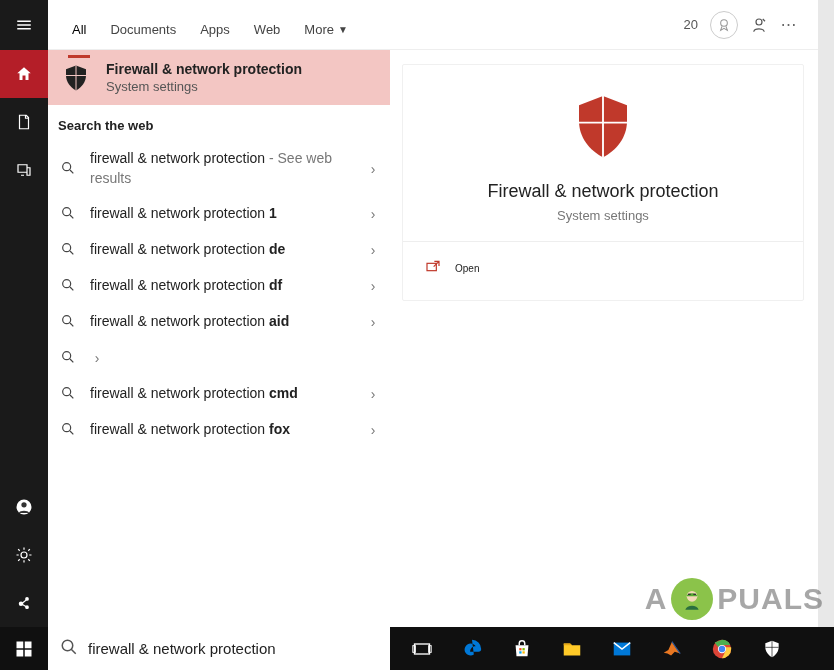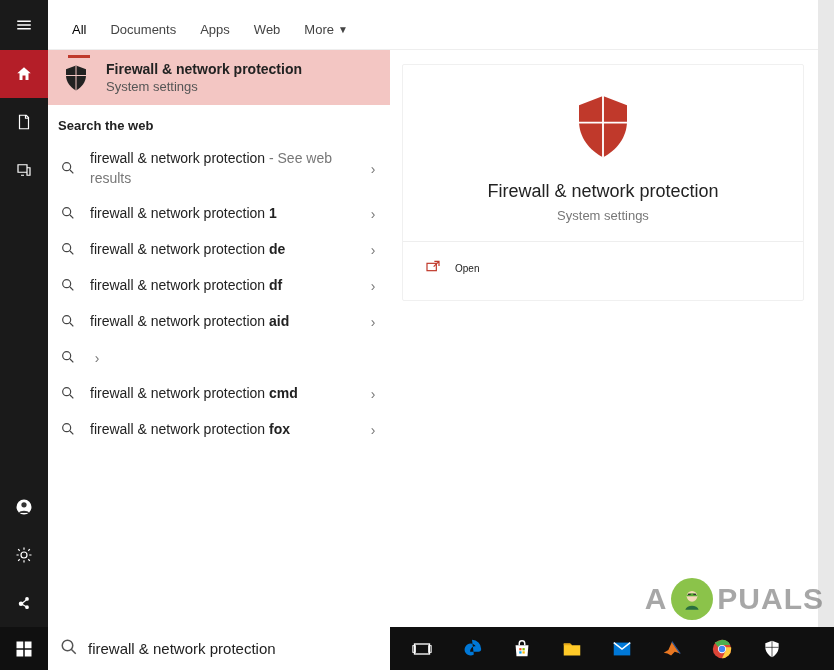--- a/index.html
+++ b/index.html
@@ -304,20 +304,37 @@
   <div class="tabs-header">
     <div class="tabs-left">
       <div class="tab active">All</div>
       <div class="tab">Documents</div>
       <div class="tab">Apps</div>
       <div class="tab">Web</div>
       <div class="tab tab-more">
         <span>More</span>
         <span style="font-size:10px;padding-top:2px;">▼</span>
       </div>
+    </div>
+    <div class="tabs-right">
+      <span class="points-text">20</span>
+      <div class="medal-icon">
+        <svg width="16" height="16" viewBox="0 0 24 24">
+            <circle cx="12" cy="9" r="5" fill="none" stroke="#999" stroke-width="1.6"></circle>
+            <path d="M9 14l-2 6 5-3 5 3-2-6" fill="none" stroke="#999" stroke-width="1.6"></path>
+          </svg>
+      </div>
+      <div class="header-icon">
+        <svg width="18" height="18" viewBox="0 0 24 24">
+            <circle cx="12" cy="8" r="4" fill="none" stroke="#555" stroke-width="1.6"></circle>
+            <path d="M5 21c1-5 13-5 14 0" fill="none" stroke="#555" stroke-width="1.6"></path>
+            <path d="M17 4l3 3" stroke="#555" stroke-width="1.6"></path>
+          </svg>
+      </div>
+      <div class="header-icon dots">⋯</div>
     </div>
   </div>
 
   <div class="content">
     <div class="left-results">
 
       <div class="best-match">
         <div class="shield-mini">
           <svg width="30" height="30" viewBox="0 0 24 24">
               <path d="M12 2l8 3v5c0 5-3.5 9.5-8 12-4.5-2.5-8-7-8-12V5z" fill="#222"></path>

